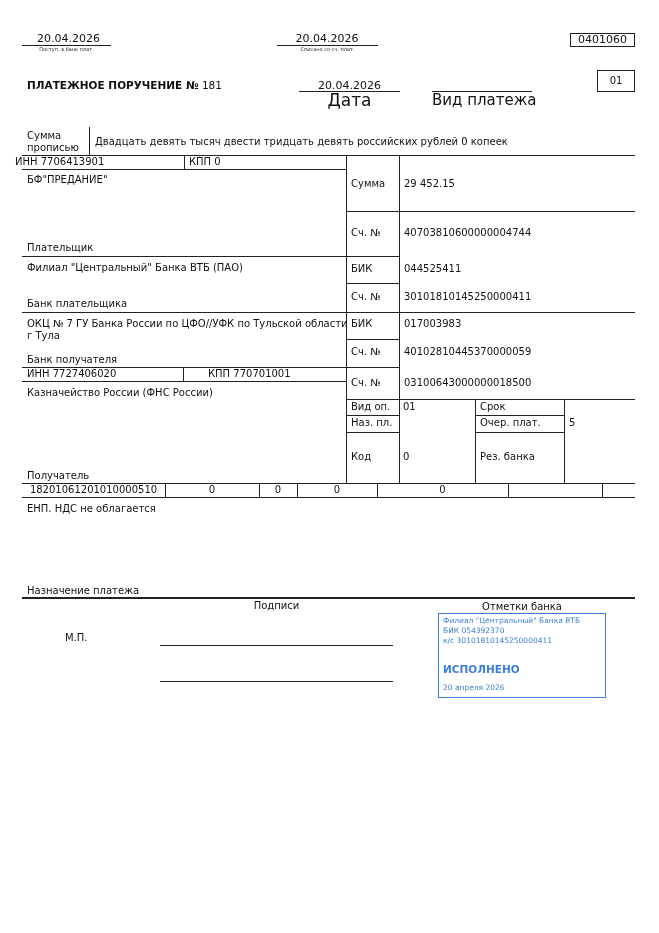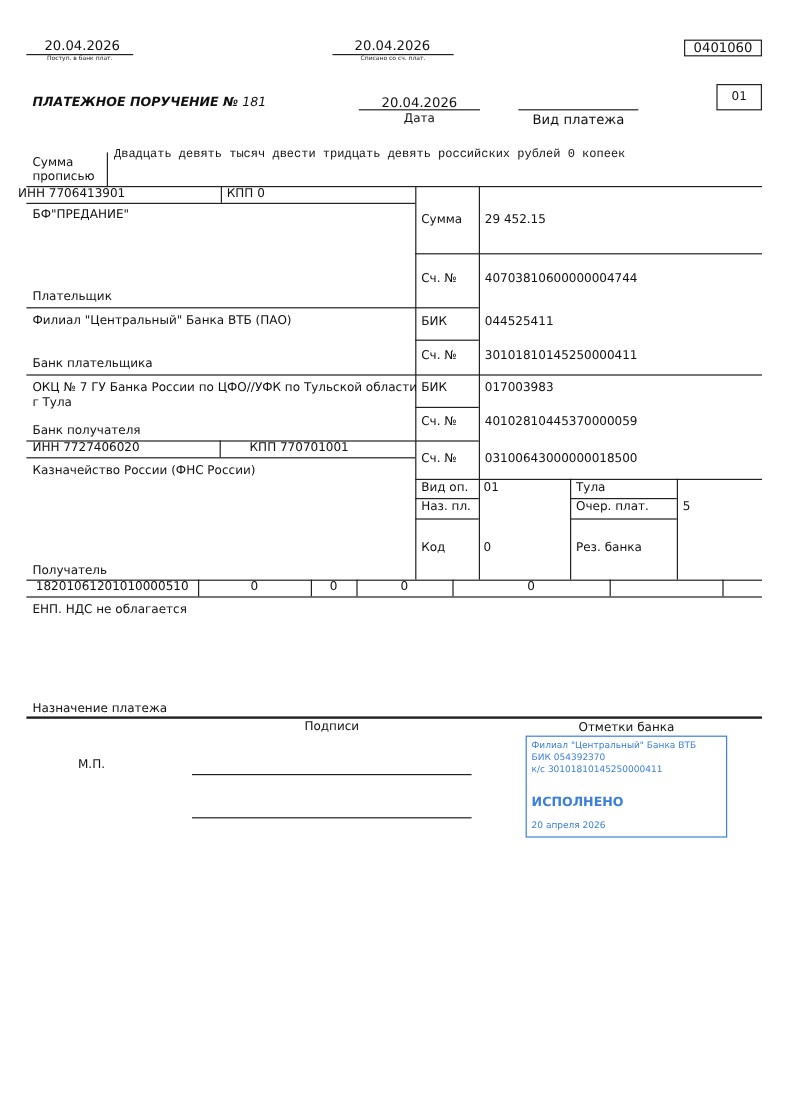--- a/index.html
+++ b/index.html
@@ -24,37 +24,37 @@
 <div class="hl" style="left:22px;top:45px;width:89px;"></div>
 <div class="tiny ctr" style="left:22px;top:46px;width:89px;">Поступ. в банк плат.</div>
 
 <div class="t ctr" style="left:277px;top:33px;width:100px;font-size:11px;">20.04.2026</div>
 <div class="hl" style="left:277px;top:45px;width:101px;"></div>
 <div class="tiny ctr" style="left:277px;top:46px;width:101px;">Списано со сч. плат.</div>
 
 <div class="box" style="left:570px;top:33px;width:65px;height:14px;line-height:12px;font-size:11px;">0401060</div>
 <div class="box" style="left:597px;top:70px;width:38px;height:22px;line-height:20px;">01</div>
 
-<div class="t" style="left:27px;top:79px;font-size:10.5px;font-style:italic;">
+<div class="t" style="left:27px;top:79px;font-size:10.5px;">
   <b>ПЛАТЕЖНОЕ ПОРУЧЕНИЕ №</b>
   <span>181</span>
 </div>
 <div class="t ctr" style="left:299px;top:80px;width:101px;font-size:11px;">20.04.2026</div>
 <div class="hl" style="left:299px;top:91px;width:101px;"></div>
-<div class="t ctr" style="left:299px;top:94px;width:101px;font-size:10px;">Дата</div>
+<div class="t ctr" style="left:299px;top:94px;width:101px;font-size:17px;">Дата</div>
 <div class="t ctr" style="left:432px;top:80px;width:100px;"></div>
 <div class="hl" style="left:432px;top:91px;width:100px;"></div>
-<div class="t ctr" style="left:432px;top:94px;width:100px;font-size:11px;">Вид платежа</div>
+<div class="t ctr" style="left:432px;top:94px;width:100px;font-size:15px;">Вид платежа</div>
 
 <div class="t" style="left:27px;top:130px;font-size:10px;line-height:12px;">
   <div>Сумма</div>
   <div>прописью</div>
 </div>
 <div class="vl" style="left:89px;top:127px;height:28px;"></div>
-<div class="t" style="left:95px;top:124px;font-family:Liberation Mono, monospace;">Двадцать девять тысяч двести тридцать девять российских рублей 0 копеек</div>
+<div class="t" style="left:95px;top:136px;">Двадцать девять тысяч двести тридцать девять российских рублей 0 копеек</div>
 
 <div class="hl" style="left:22px;top:155px;width:613px;"></div>
 <div class="hl" style="left:22px;top:169px;width:324px;"></div>
 <div class="vl" style="left:184px;top:155px;height:14px;"></div>
 <div class="vl" style="left:346px;top:155px;height:328px;"></div>
 <div class="vl" style="left:399px;top:155px;height:328px;"></div>
 <div class="hl" style="left:346px;top:211px;width:289px;"></div>
 <div class="hl" style="left:22px;top:256px;width:324px;"></div>
 <div class="hl" style="left:346px;top:256px;width:53px;"></div>
 <div class="hl" style="left:346px;top:283px;width:53px;"></div>
@@ -102,21 +102,21 @@
 <div class="t" style="left:27px;top:387px;text-align:center;">Казначейство России (ФНС России)</div>
 <div class="t" style="left:27px;top:470px;">Получатель</div>
 <div class="t" style="left:351px;top:377px;">Сч. №</div>
 <div class="t" style="left:404px;top:377px;">03100643000000018500</div>
 
 <div class="t" style="left:351px;top:401px;">Вид оп.</div>
 <div class="t" style="left:403px;top:401px;">01</div>
 <div class="t" style="left:351px;top:417px;">Наз. пл.</div>
 <div class="t" style="left:351px;top:451px;">Код</div>
 <div class="t" style="left:403px;top:451px;">0</div>
-<div class="t" style="left:480px;top:401px;">Тула</div>
+<div class="t" style="left:480px;top:401px;">Срок</div>
 <div class="t" style="left:480px;top:417px;">Очер. плат.</div>
 <div class="t" style="left:569px;top:417px;">5</div>
 <div class="t" style="left:480px;top:451px;">Рез. банка</div>
 
 <div class="vl" style="left:165px;top:483px;height:14px;"></div>
 <div class="vl" style="left:259px;top:483px;height:14px;"></div>
 <div class="vl" style="left:297px;top:483px;height:14px;"></div>
 <div class="vl" style="left:377px;top:483px;height:14px;"></div>
 <div class="vl" style="left:508px;top:483px;height:14px;"></div>
 <div class="vl" style="left:602px;top:483px;height:14px;"></div>

